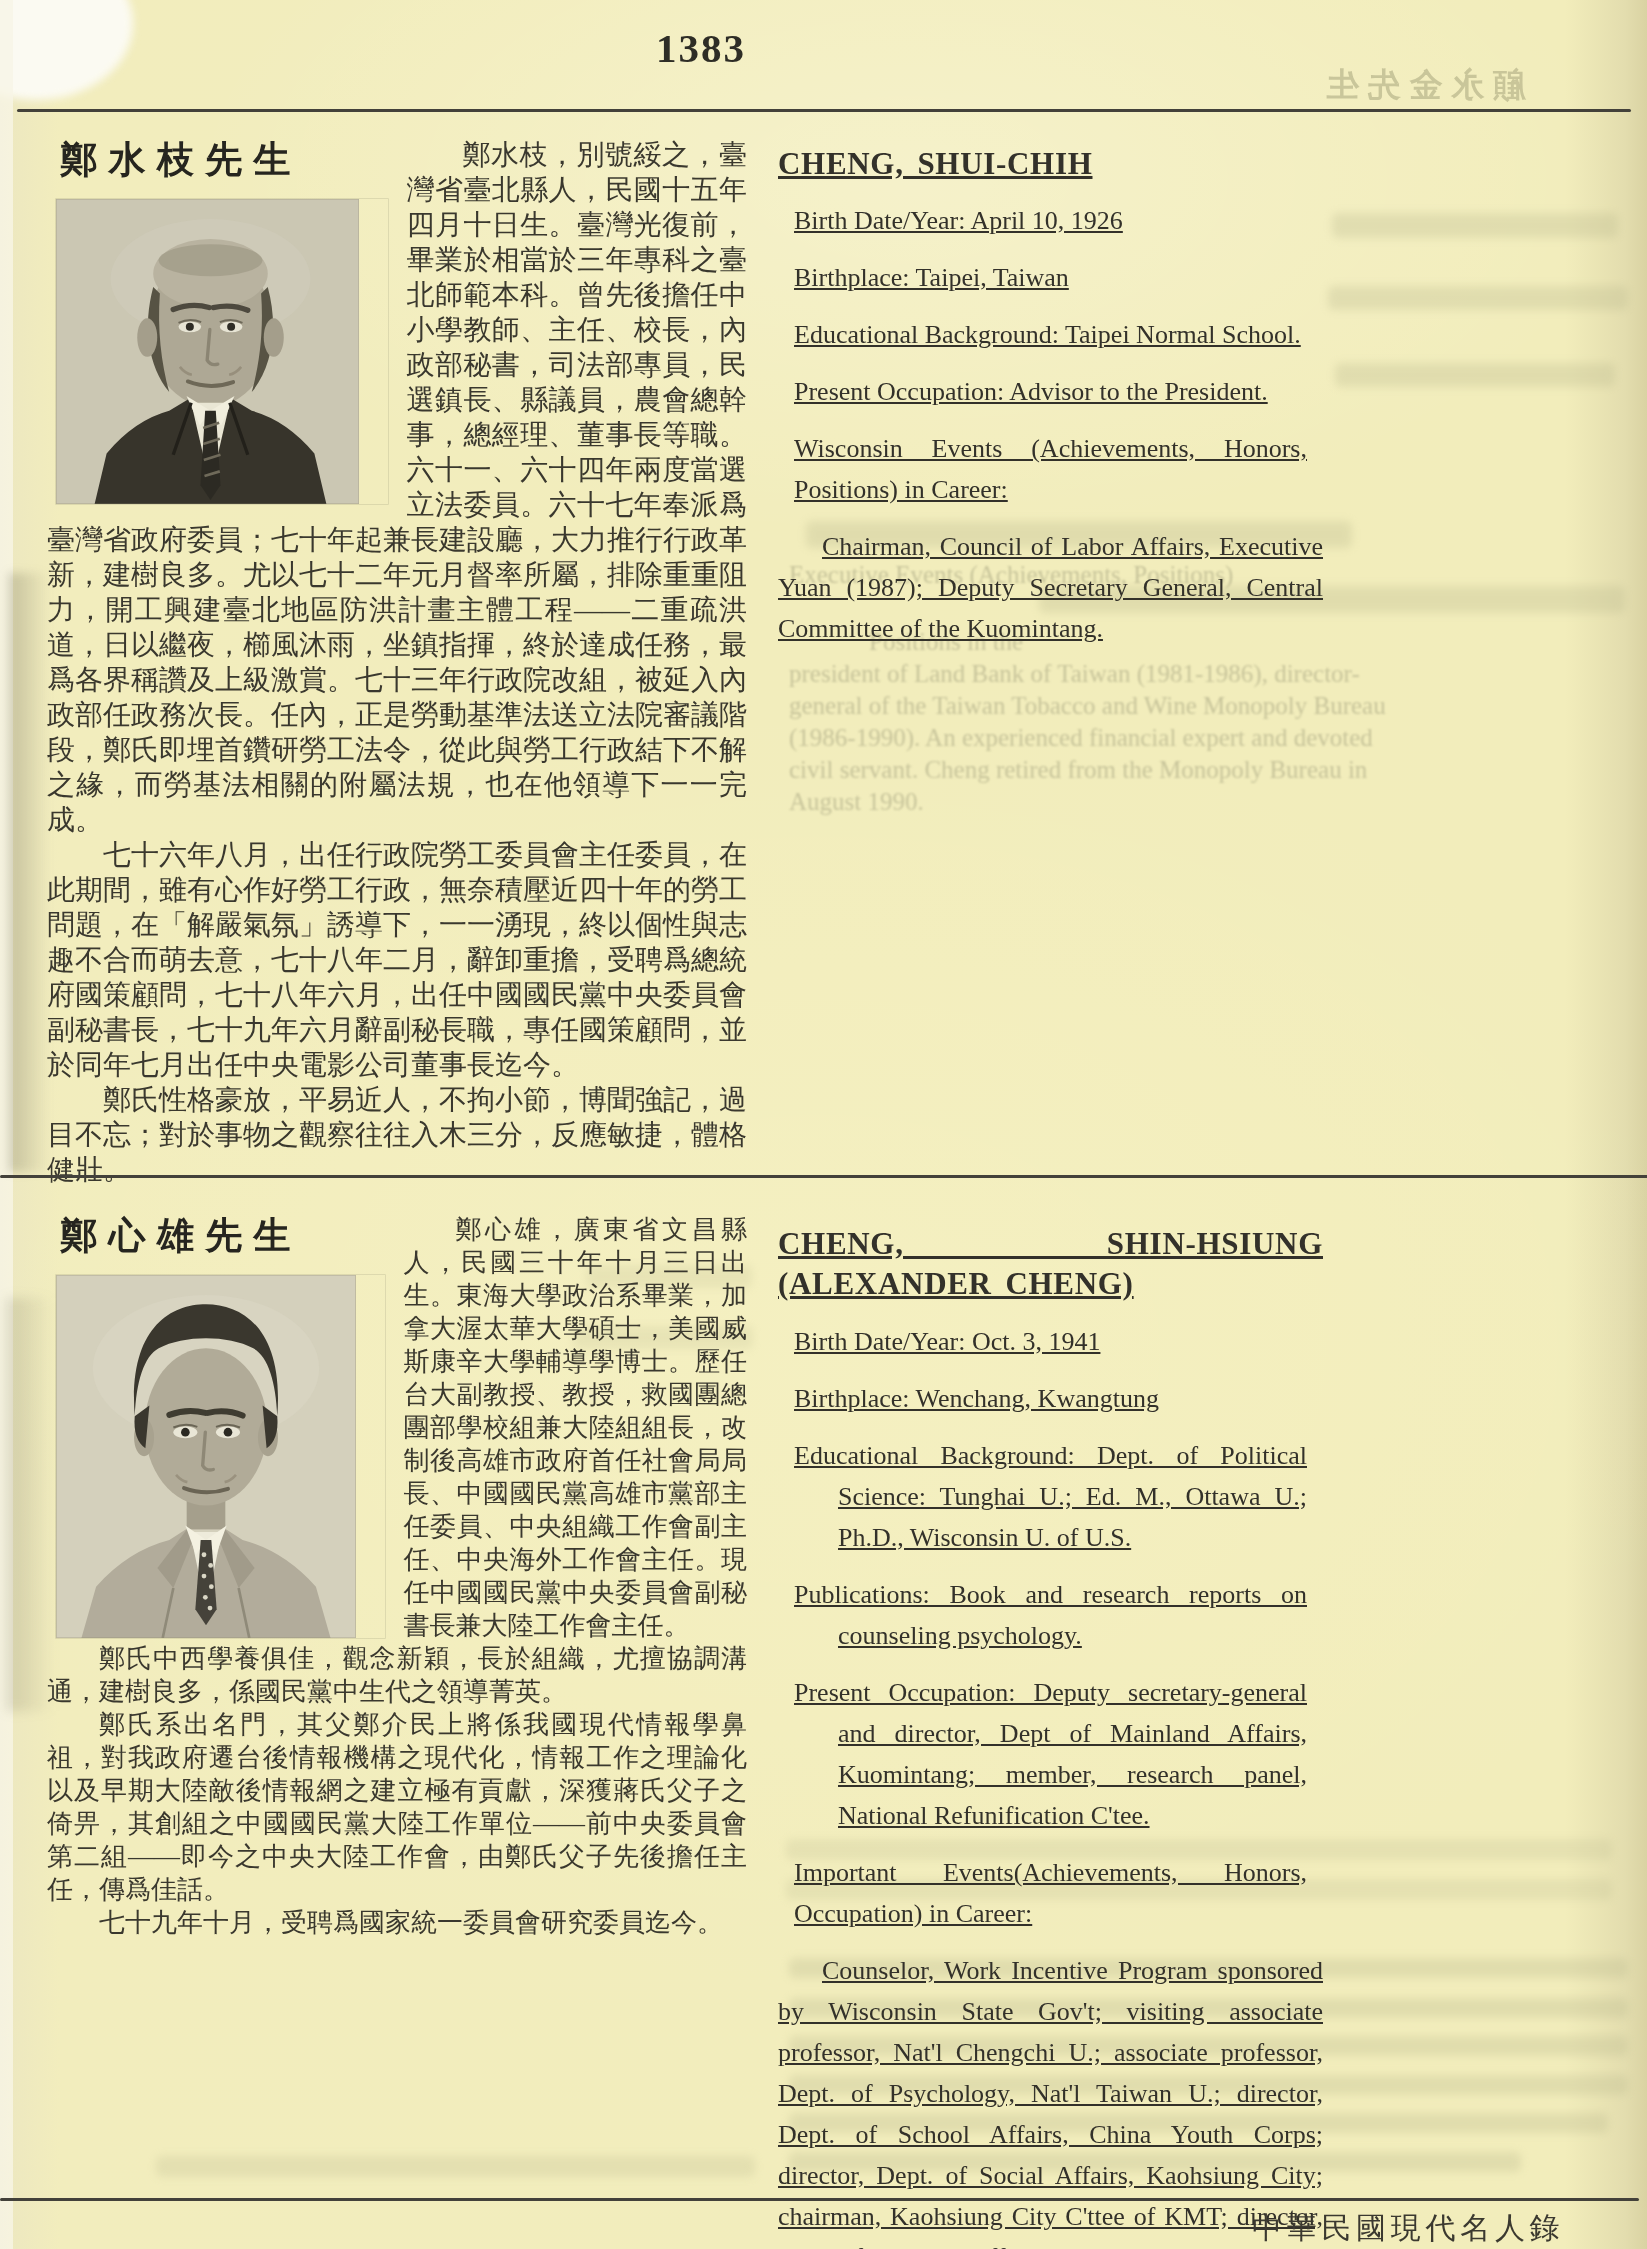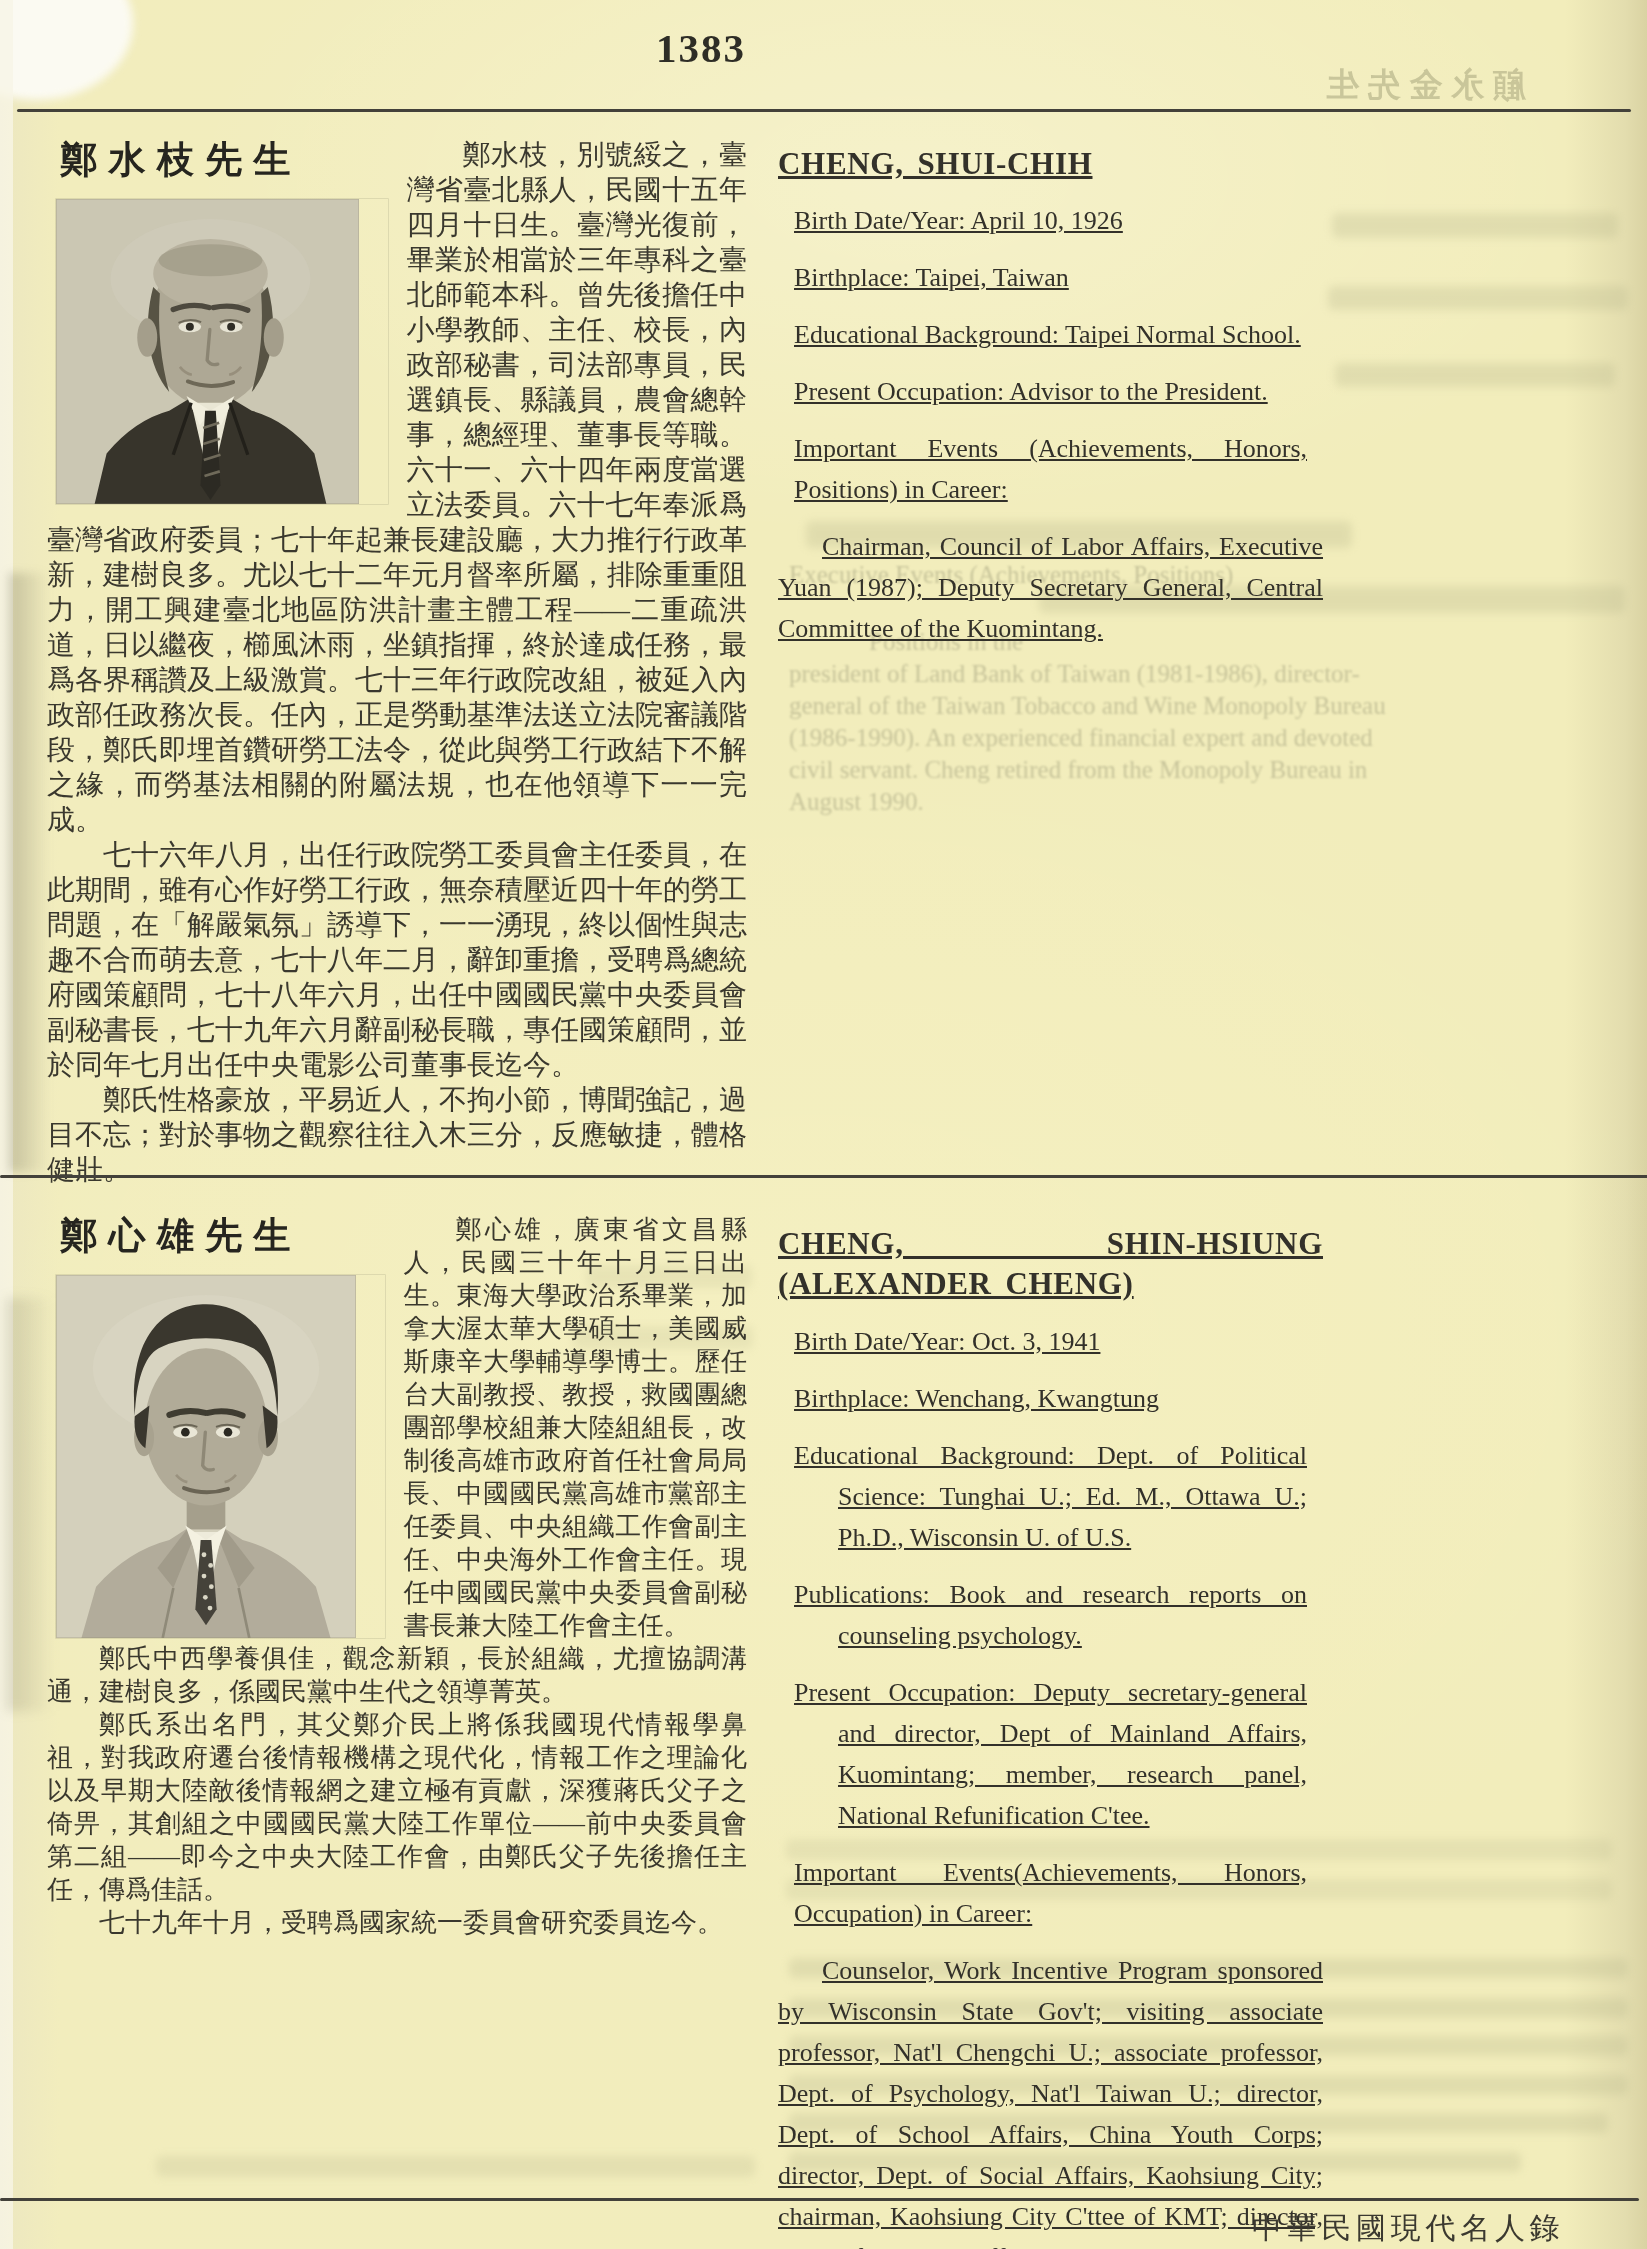--- a/index.html
+++ b/index.html
@@ -155,21 +155,21 @@
       <p>七十六年八月，出任行政院勞工委員會主任委員，在此期間，雖有心作好勞工行政，無奈積壓近四十年的勞工問題，在「解嚴氣氛」誘導下，一一湧現，終以個性與志趣不合而萌去意，七十八年二月，辭卸重擔，受聘爲總統府國策顧問，七十八年六月，出任中國國民黨中央委員會副秘書長，七十九年六月辭副秘長職，專任國策顧問，並於同年七月出任中央電影公司董事長迄今。</p>
       <p>鄭氏性格豪放，平易近人，不拘小節，博聞強記，過目不忘；對於事物之觀察往往入木三分，反應敏捷，體格健壯。</p>
     </div>
 
     <div class="en-col en-col-1">
       <h3 class="en-name">CHENG, SHUI-CHIH</h3>
       <p class="en-field">Birth Date/Year: April 10, 1926</p>
       <p class="en-field">Birthplace: Taipei, Taiwan</p>
       <p class="en-field">Educational Background: Taipei Normal School.</p>
       <p class="en-field">Present Occupation: Advisor to the President.</p>
-      <p class="en-field flush">Important Events (Achievements, Honors, Positions) in Career:</p>
+      <p class="en-field flush">Wisconsin Events (Achievements, Honors, Positions) in Career:</p>
       <p class="en-career">Chairman, Council of Labor Affairs, Executive Yuan (1987); Deputy Secretary General, Central Committee of the Kuomintang.</p>
     </div>
   </section>
 
   <div class="rule rule-mid"></div>
 
   <section>
     <div class="cn-col cn-col-2">
       <div class="float-block float-2">
         <h2 class="cn-title">鄭心雄先生</h2>

